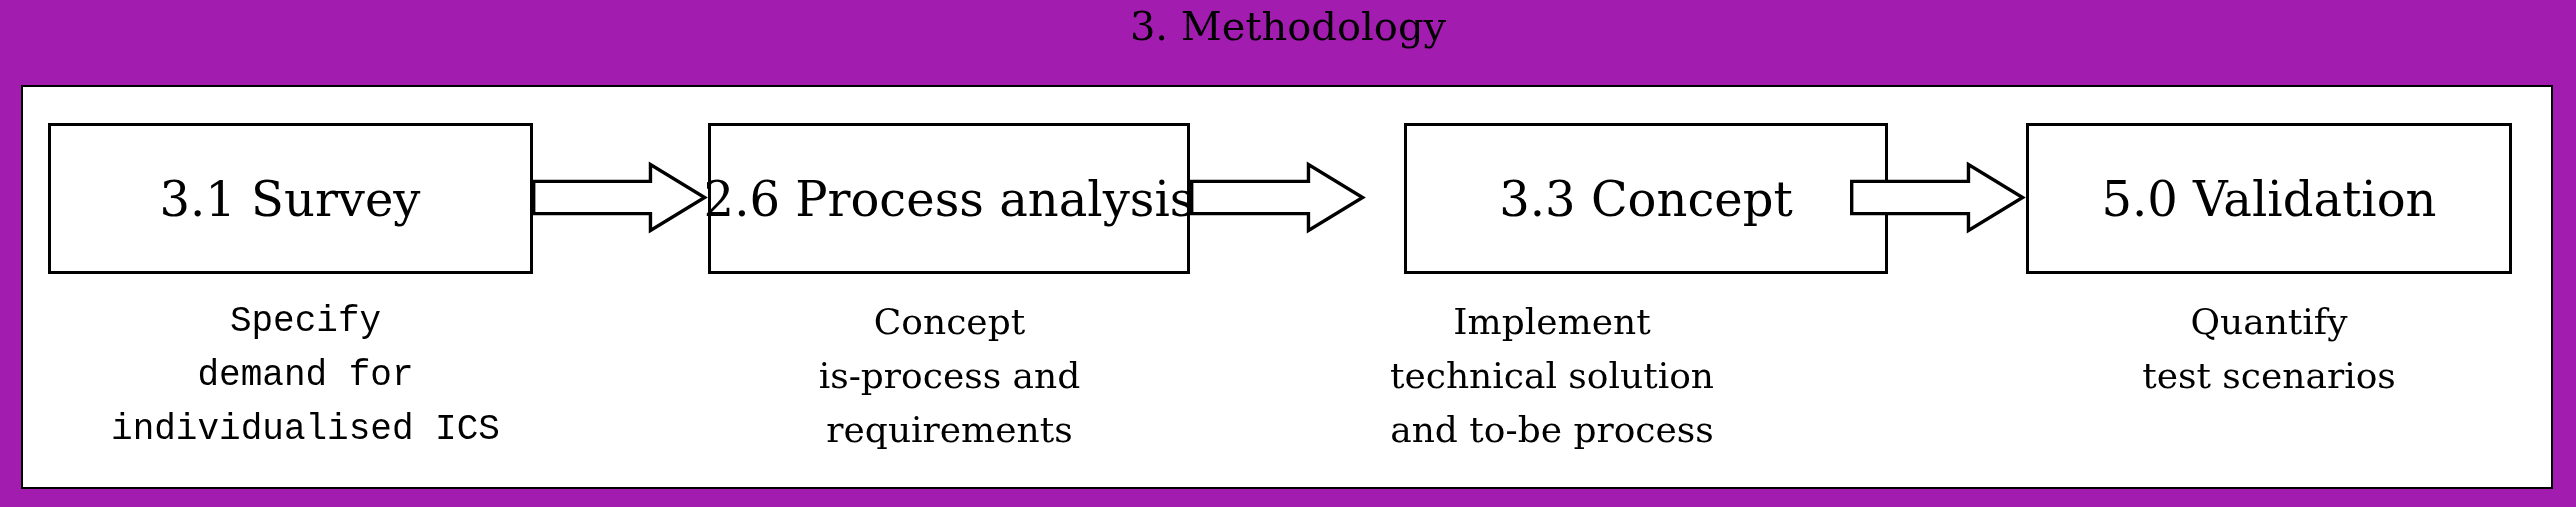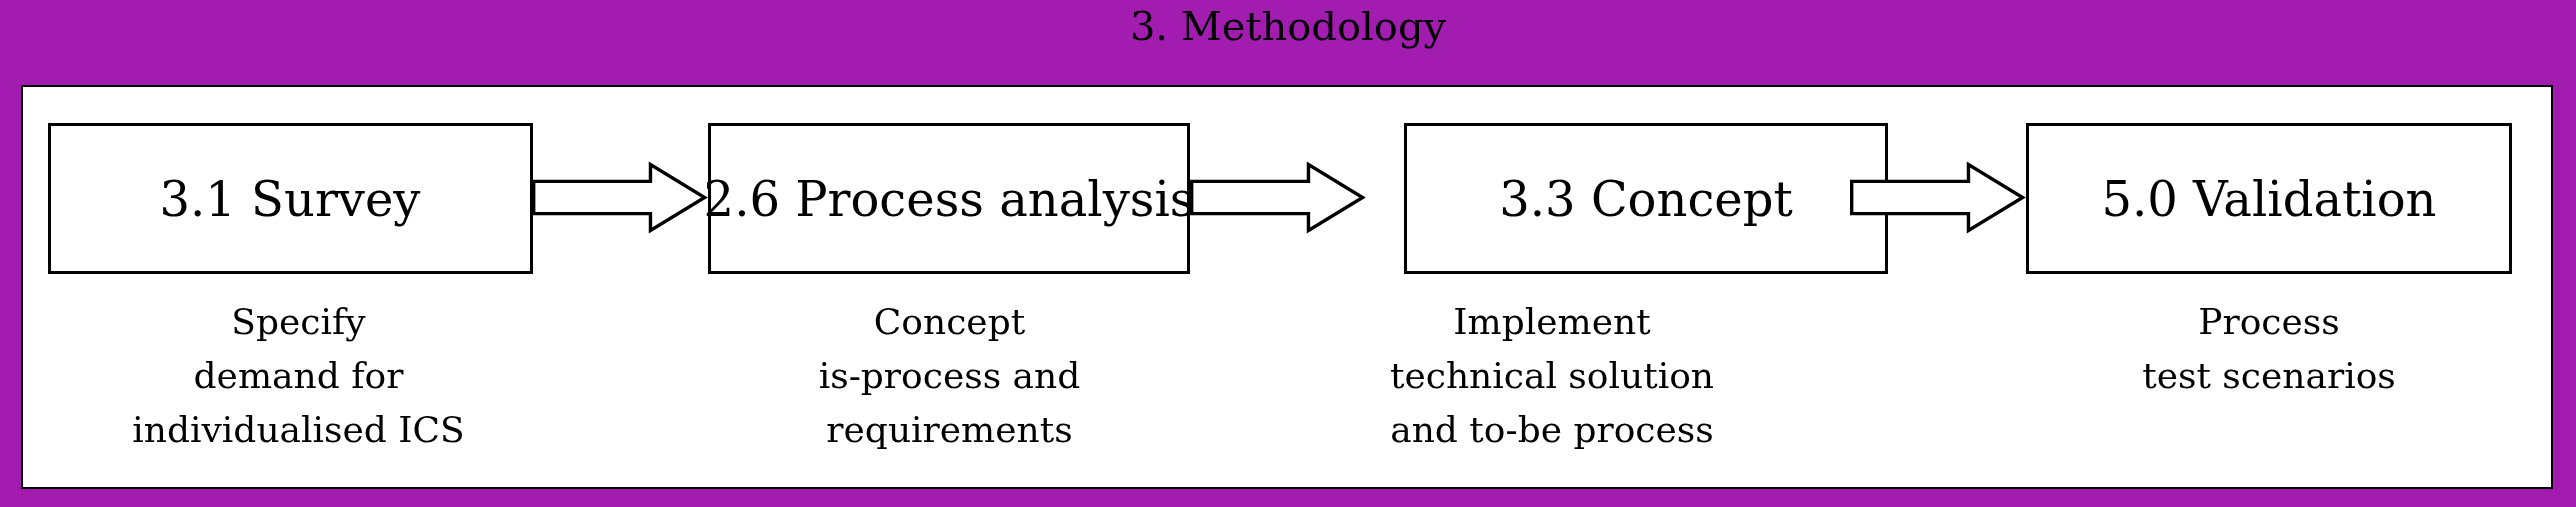--- a/index.html
+++ b/index.html
@@ -62,21 +62,21 @@
   .flow-arrow {
     position: absolute;
     top: 74px;
     width: 176px;
     height: 73px;
   }
   .box-1 { left: 24.5px;   width: 485px; }
   .box-2 { left: 685px;  width: 482px; }
   .box-3 { left: 1343px; width: 484px; margin-left: 38px; }
   .box-4 { left: 2003px; width: 486px; }
-  .cap-1 { left: 16px;    width: 519px; }
+  .cap-1 { left: 23px;    width: 519px; font-family: Liberation Mono, monospace; }
   .cap-2 { left: 669px;  width: 515px; }
   .cap-3 { left: 1270px; width: 518px; }
   .cap-4 { left: 1986px; width: 520px; }
   .arrow-1 { left: 509px; }
   .arrow-2 { left: 1167px; }
   .arrow-3 { left: 1827px; }
 </style>
 </head>
 <body>
 
@@ -115,18 +115,18 @@
 technical solution
 and to-be process</div>
 
     <svg class="flow-arrow arrow-3" viewBox="0 0 208 86">
       <polygon points="2,24 140,24 140,4 204,43 140,82 140,62 2,62" fill="#ffffff" stroke="#000000" stroke-width="4"></polygon>
     </svg>
 
     <div class="step-box box-4">
       <span class="step-label">5.0 Validation</span>
     </div>
-    <div class="step-caption cap-4">Process
+    <div class="step-caption cap-4">Quantify
 test scenarios</div>
 
   </div>
 </div>
 
 
 </body></html>

